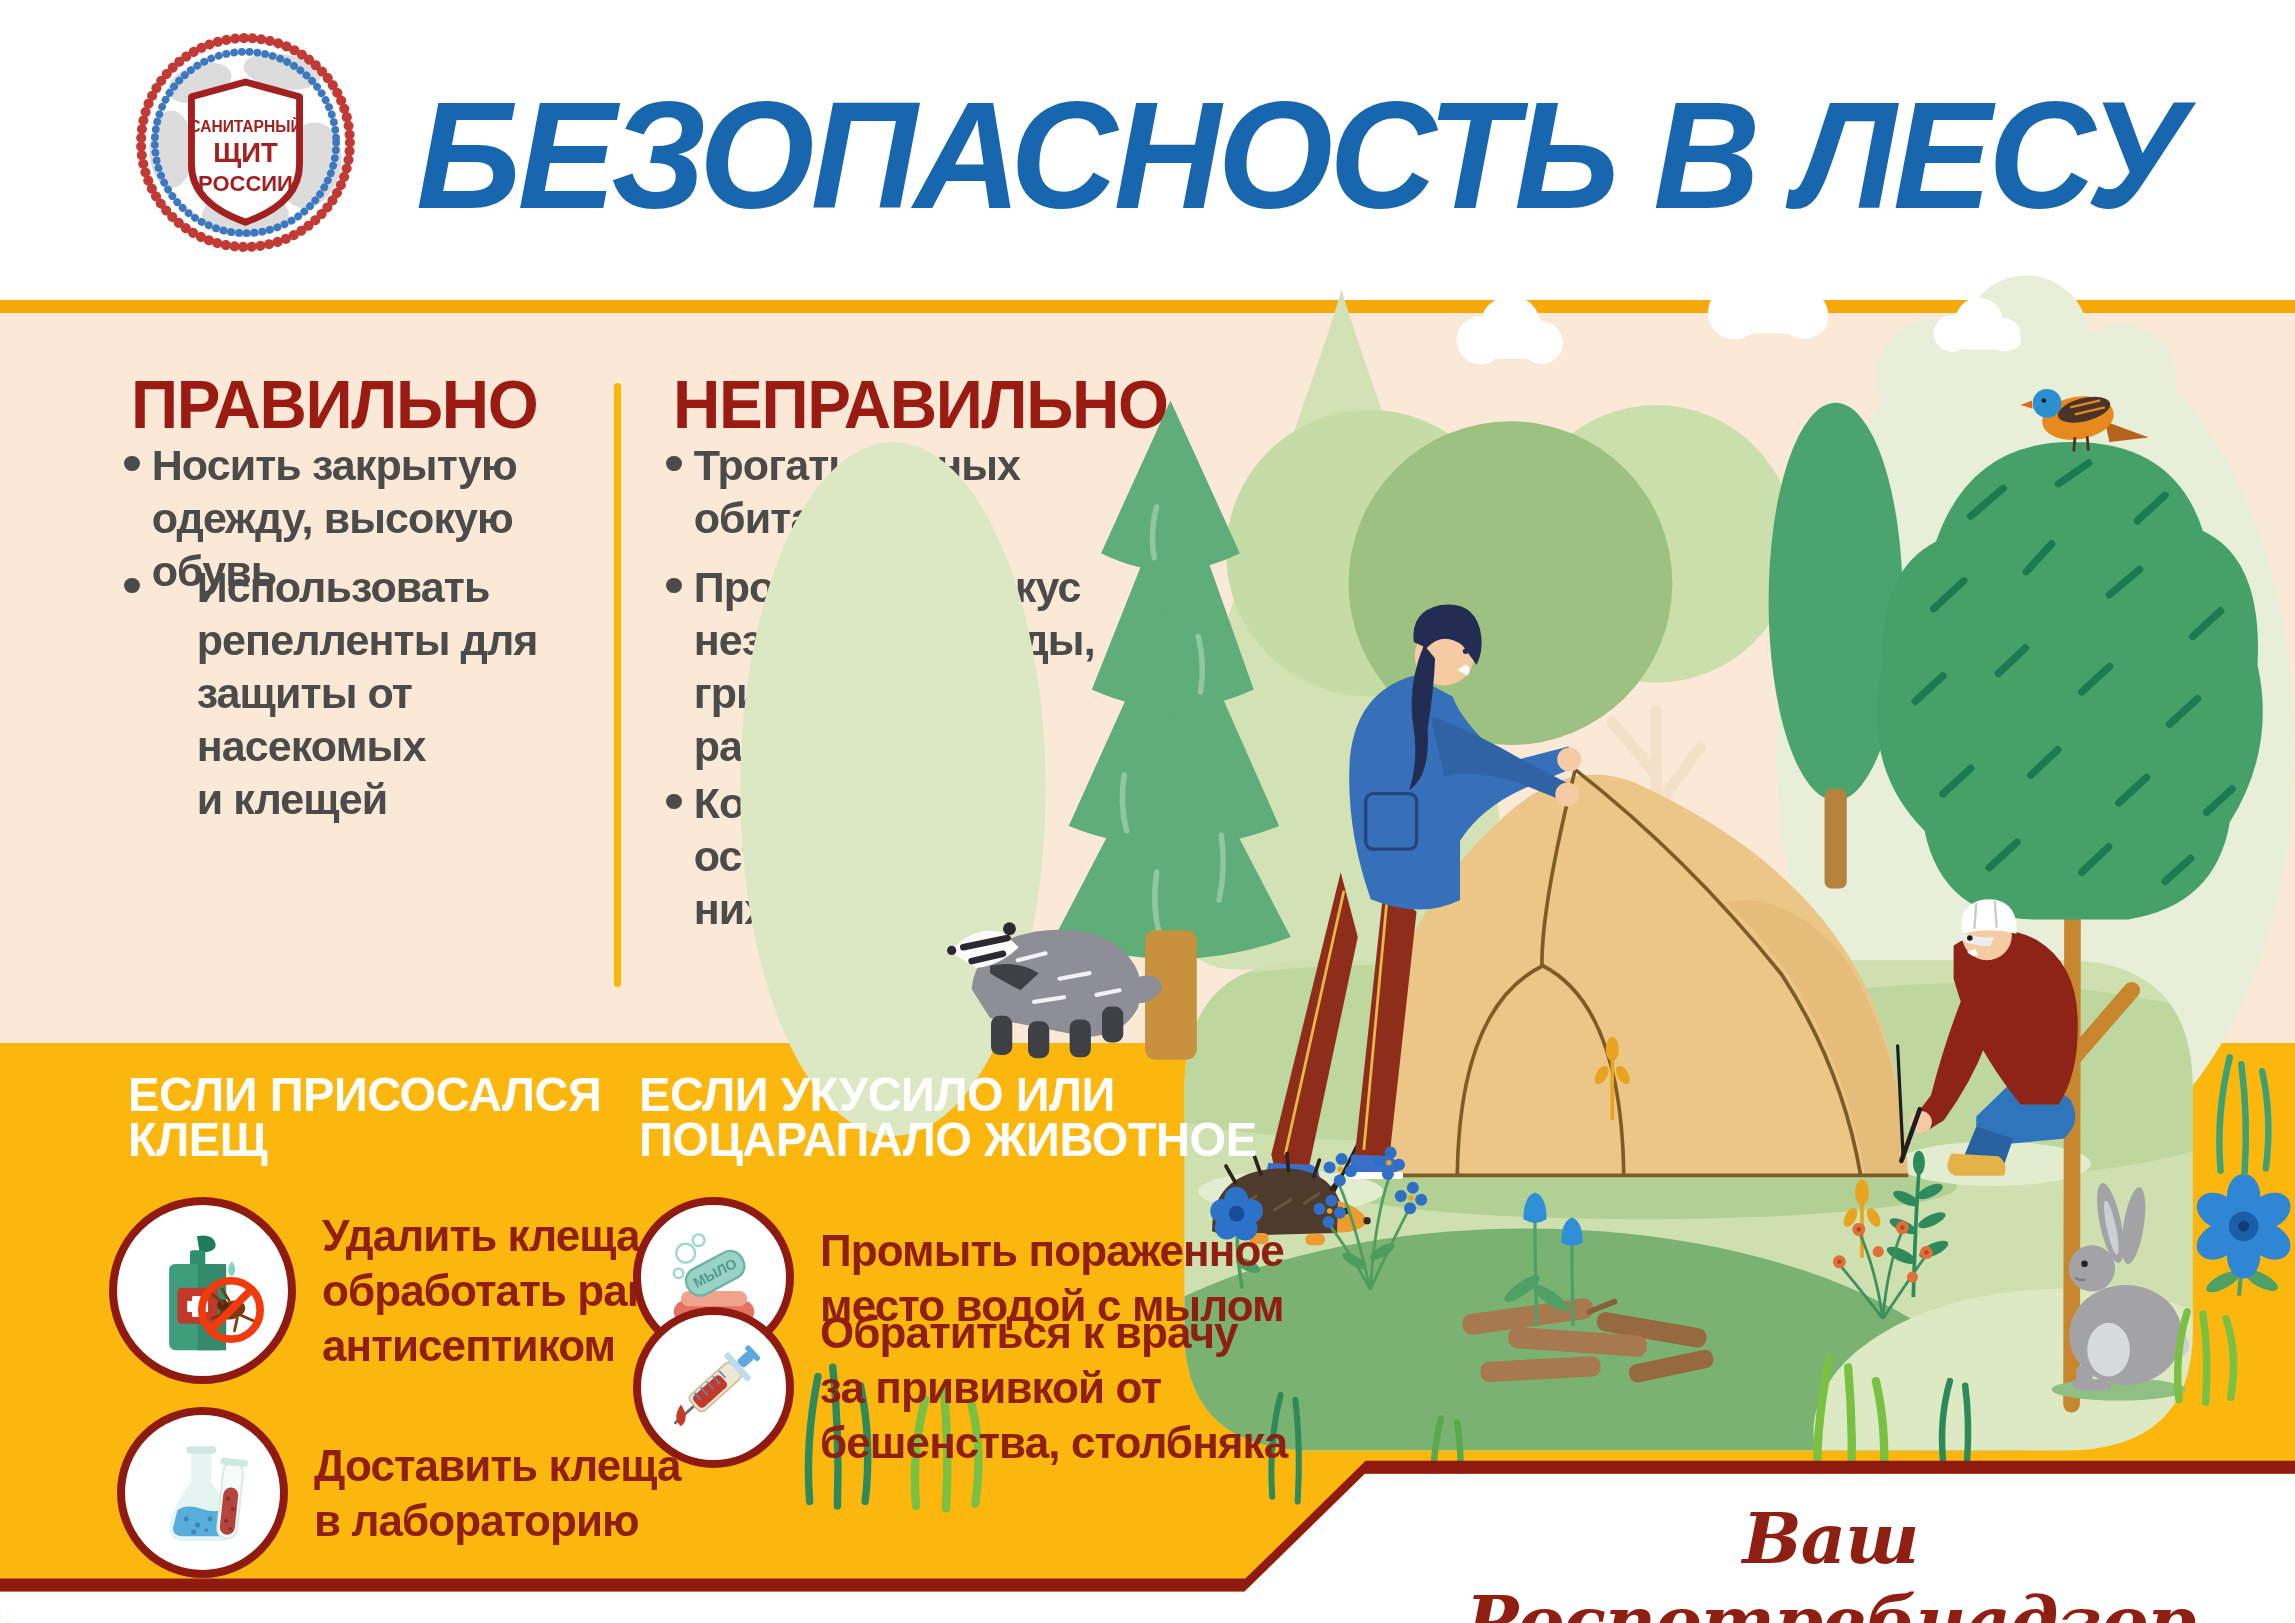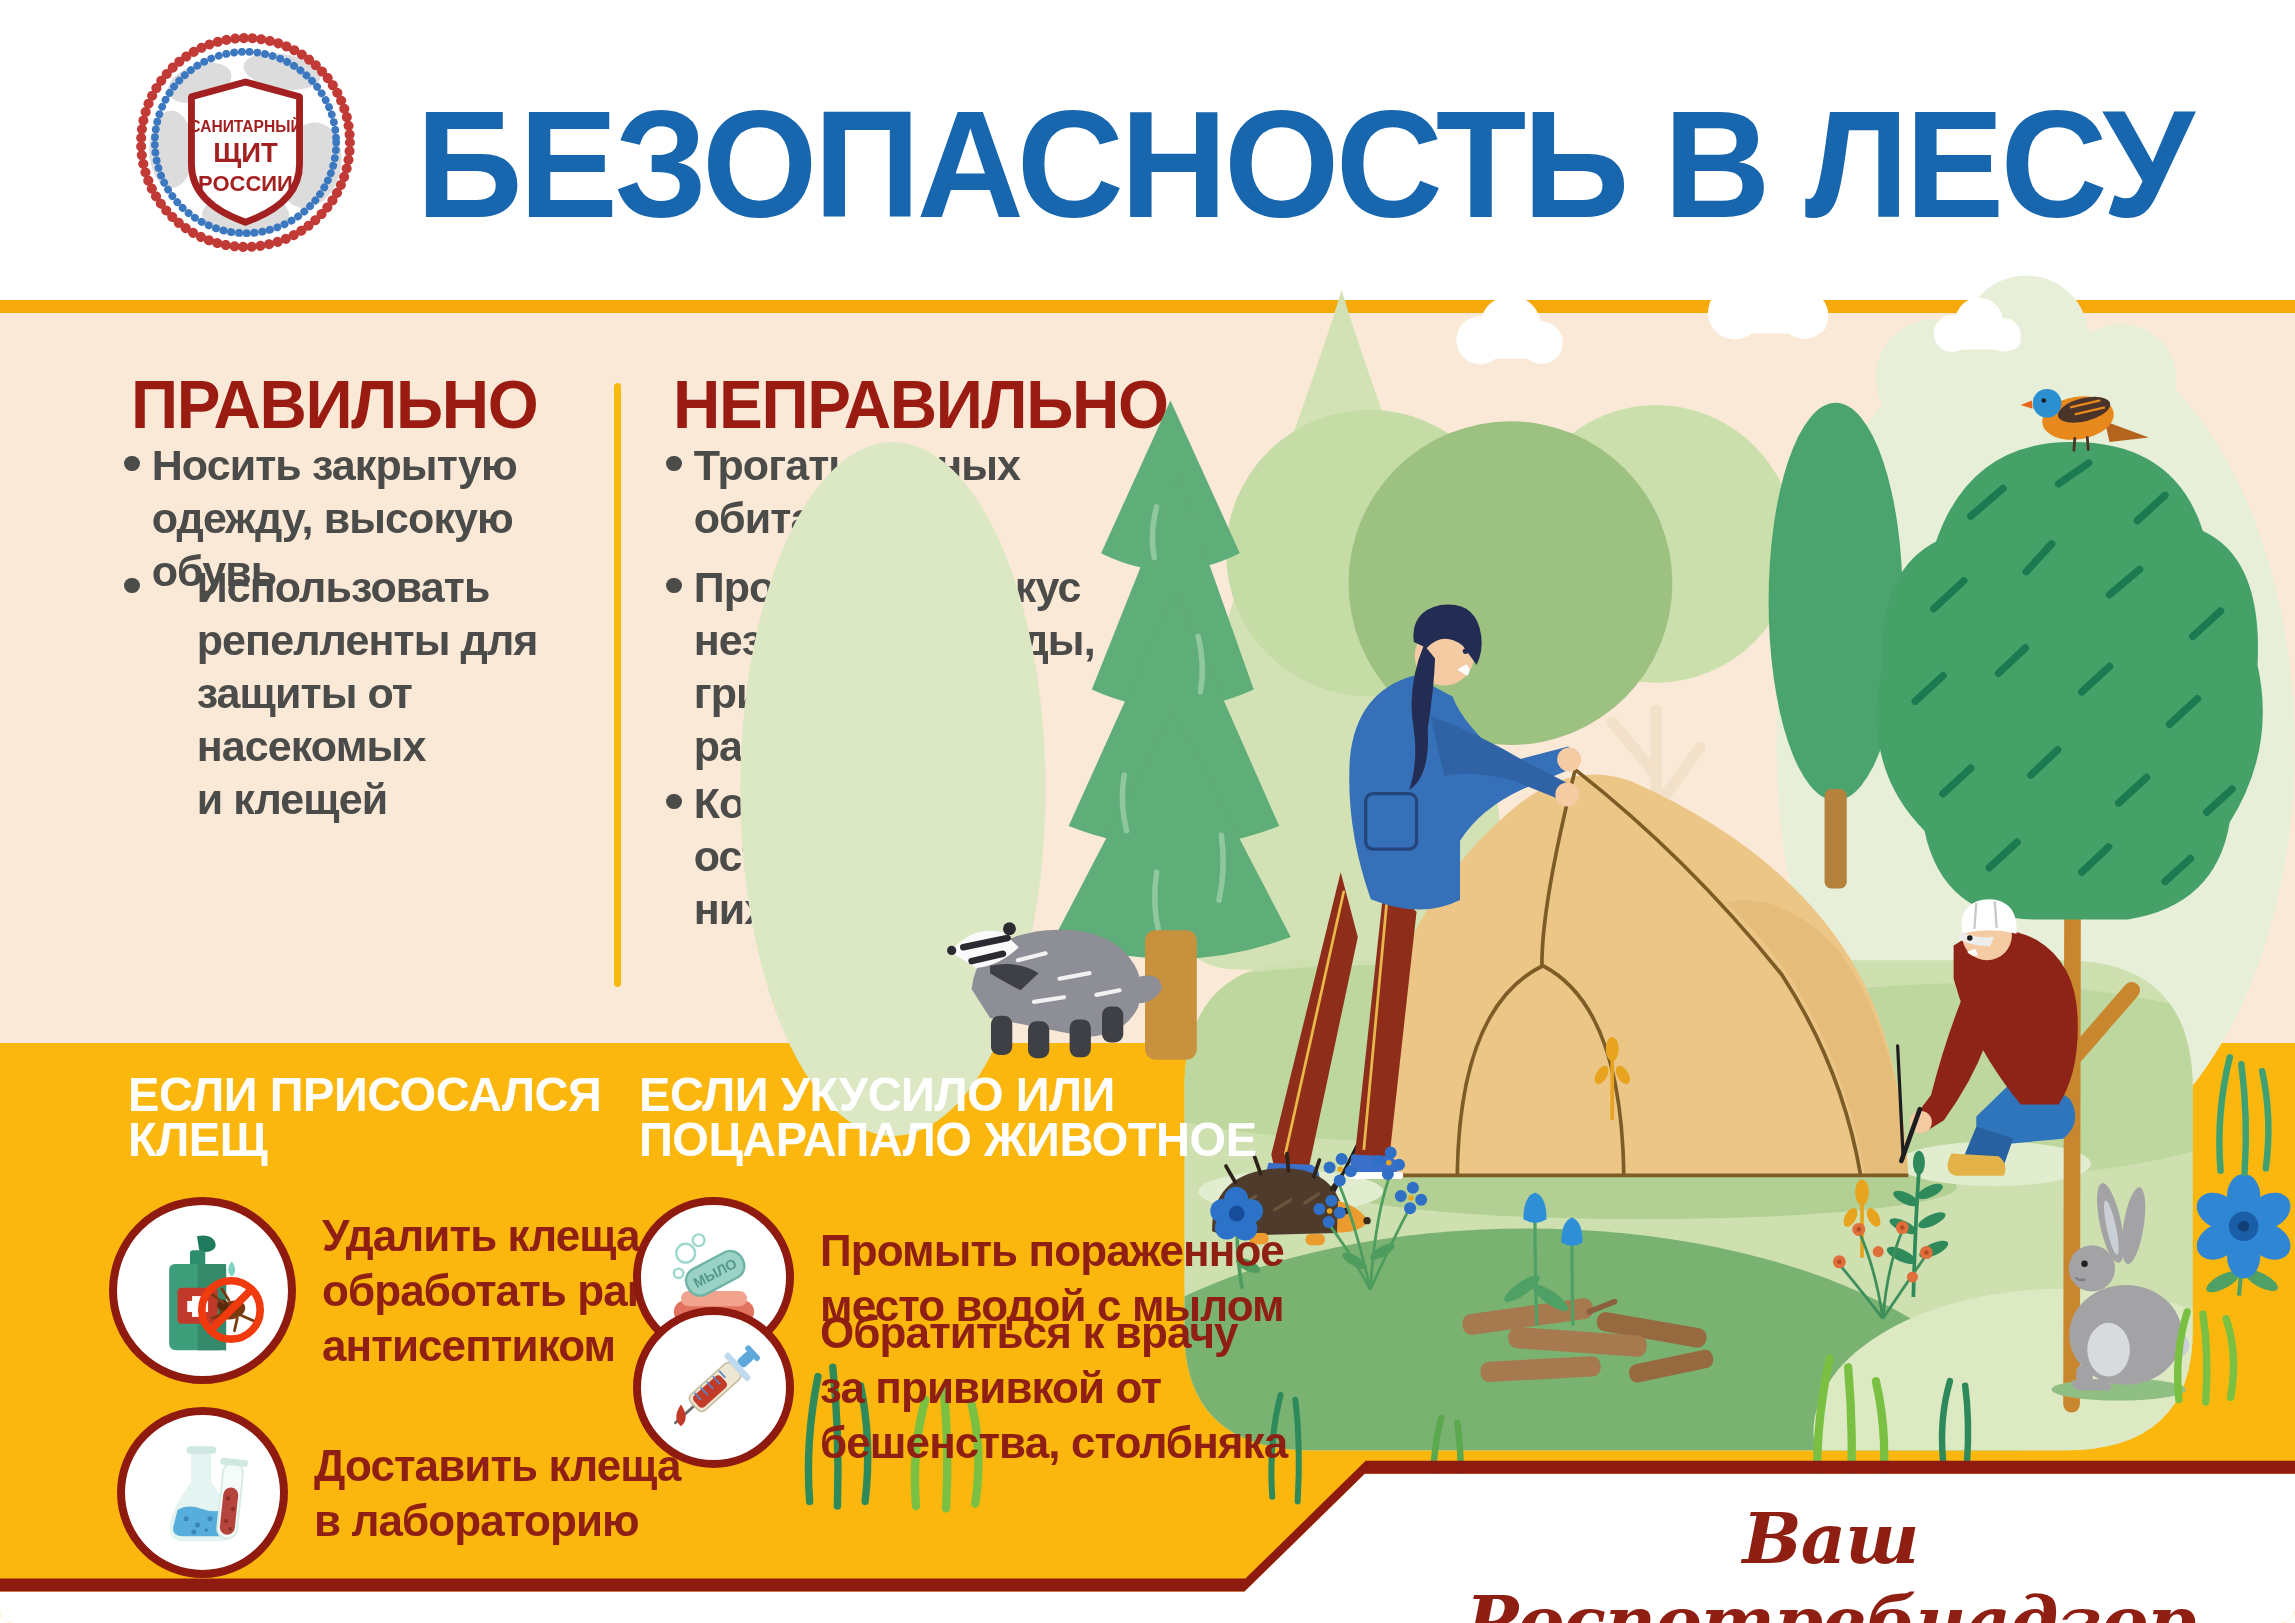--- a/index.html
+++ b/index.html
@@ -2,21 +2,21 @@
 <html style="font-size:7.4px"><head>
 <meta charset="utf-8">
 <style>
   html,body{margin:0;padding:0;background:#ffffff;}
   .poster{position:relative;width:2295px;height:1623px;background:#ffffff;overflow:hidden;
           font-family:"Liberation Sans",sans-serif;border-radius:13px;}
   .abs{position:absolute;}
   .pre{white-space:pre-line;}
 
   
-  .title-wrap{left:416px;top:52px;width:1842px;height:222px;display:flex;align-items:center;z-index:1;}
+  .title-wrap{left:416px;top:43px;width:1842px;height:222px;display:flex;align-items:center;z-index:1;font-style:italic;}
   .title{font-size:153px;font-weight:700;letter-spacing:-3.7px;color:#1766AE;
          transform:scaleX(.97);transform-origin:left center;line-height:1;}
   .logo{left:131px;top:28px;width:229px;height:229px;z-index:1;}
 
   .stripe{left:0;top:300px;width:2295px;height:12.5px;background:#F5A90A;z-index:1;}
   .content-bg{left:0;top:312px;width:2295px;height:731px;background:#FBE9D8;z-index:0;}
   .divider{left:614px;top:383px;width:7px;height:604px;background:#F7B90C;border-radius:3.7px;z-index:1;}
 
   .col-heading{font-size:69px;font-weight:700;letter-spacing:-1.4px;color:#9A1B12;line-height:69px;
                transform:scaleX(.95);transform-origin:left top;z-index:1;}

